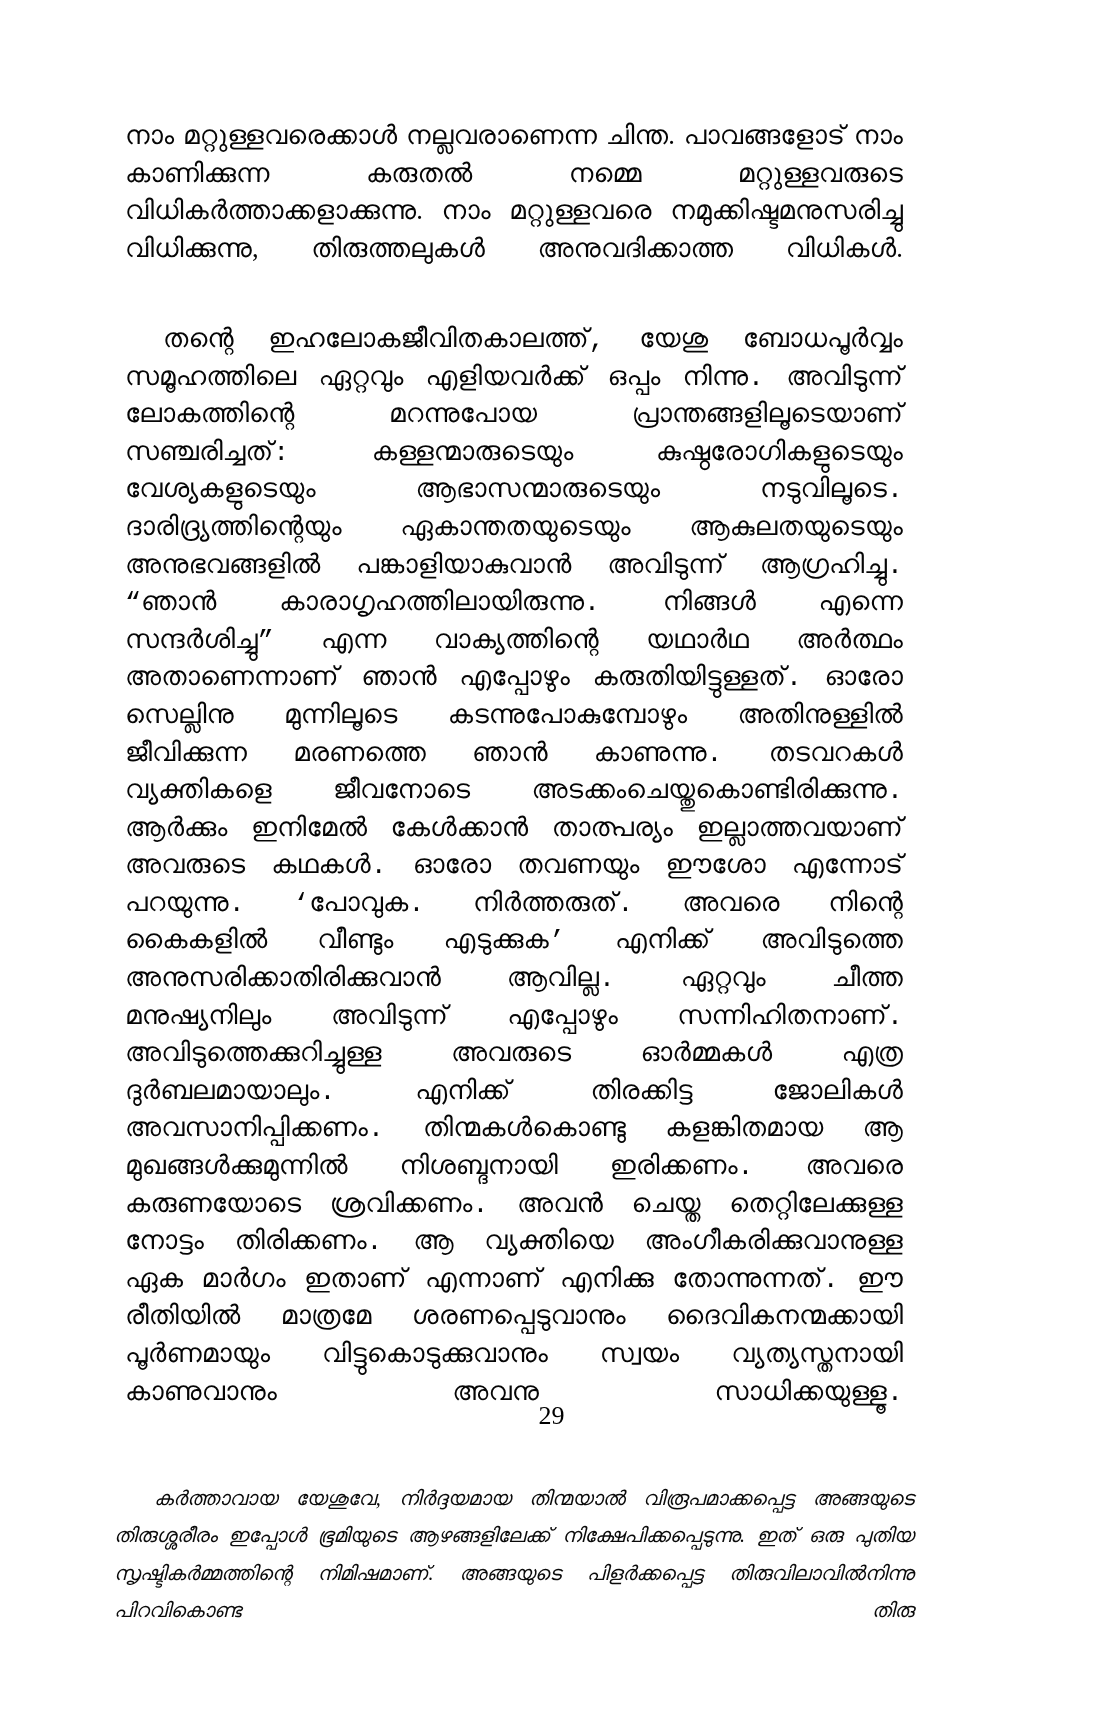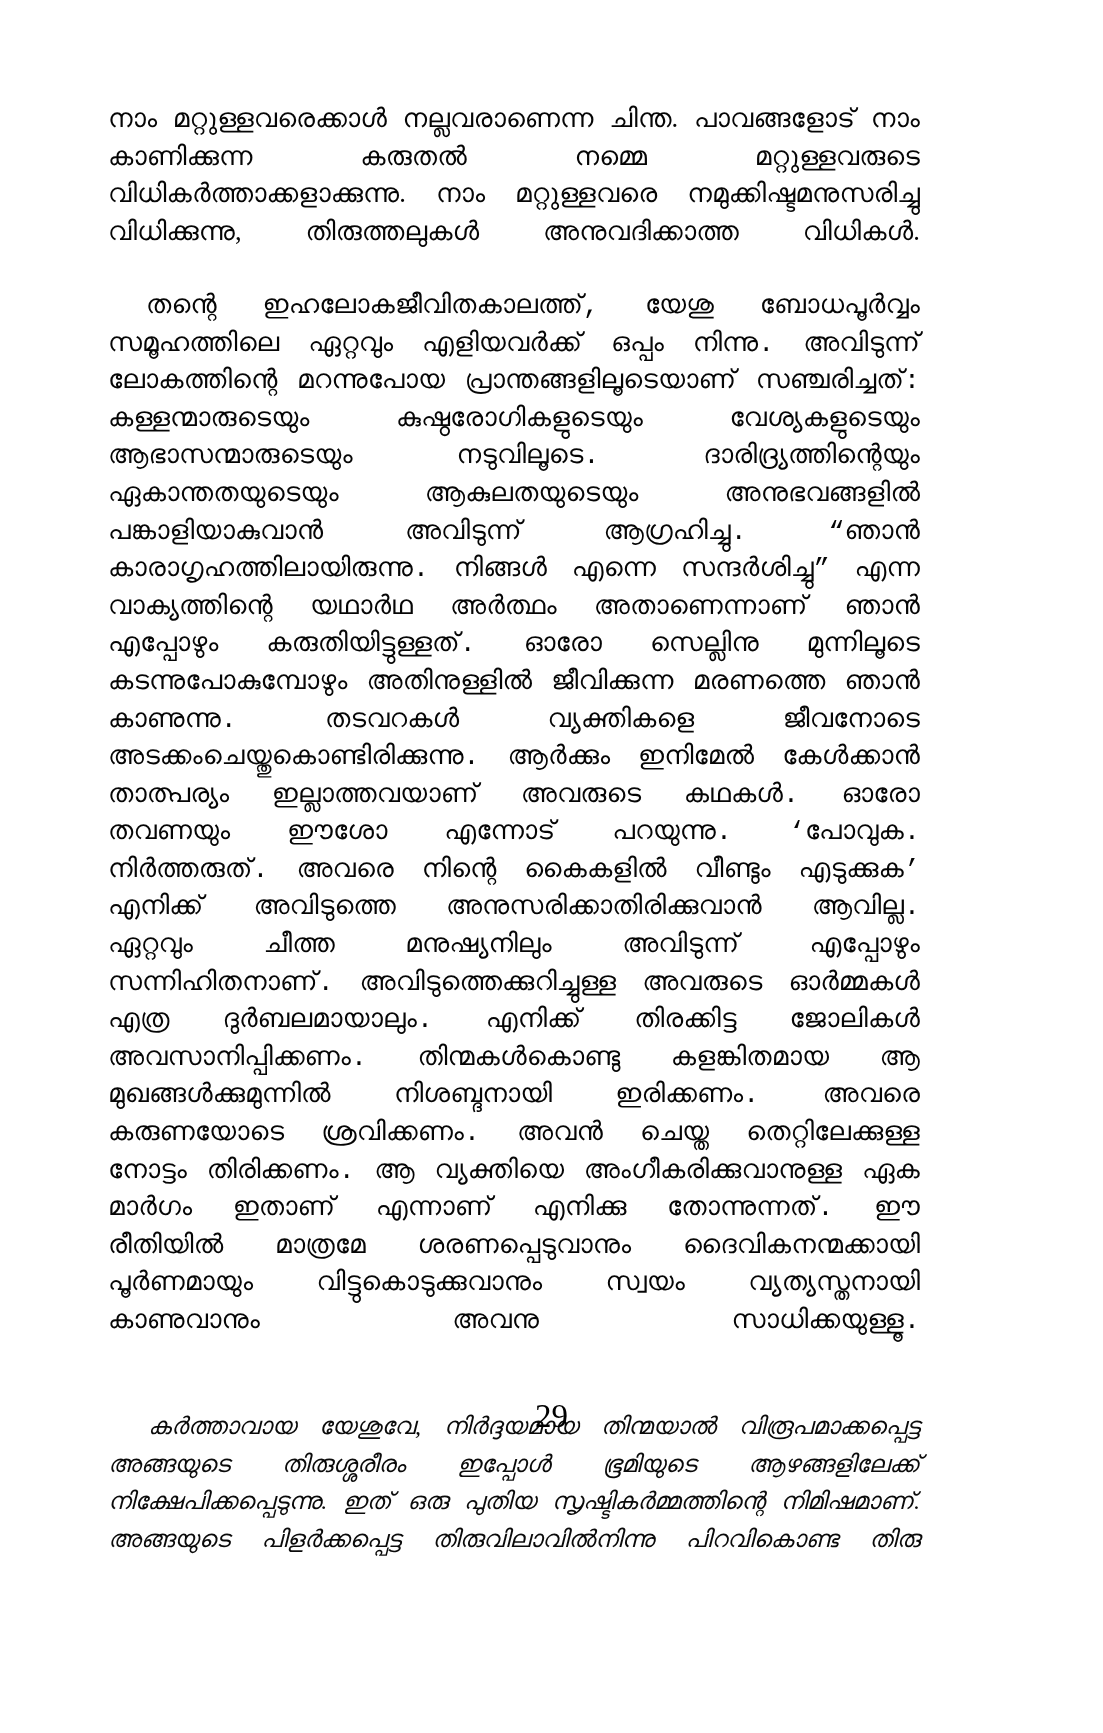--- a/index.html
+++ b/index.html
@@ -23,57 +23,57 @@
     height: 1733px;
     background: #ffffff;
   }
   .content {
     position: absolute;
     left: 108px;
     top: 100px;
     width: 812px;
   }
   p.para {
-    margin: 0;
+    margin: 17px;
     text-align: justify;
     text-justify: inter-word;
     font-size: 26.5px;
     line-height: 37.6px;
     letter-spacing: 0.1px;
     word-spacing: 1px;
     font-weight: 400;
     color: #050505;
   }
   p.para.first {
     text-indent: 0;
   }
   p.para.indent {
     text-indent: 38px;
   }
   .gap-para {
     margin-top: 26px;
     font-family: Liberation Mono, monospace;
   }
   p.italic-para {
-    margin: 0;
+    margin: 6px;
     margin-top: 30px;
     text-align: justify;
-    font-size: 24px;
+    font-size: 20px;
     line-height: 37.5px;
     font-style: italic;
     text-indent: 40px;
     color: #0a0a0a;
   }
   .folio {
     position: absolute;
     left: 0;
     top: 1398px;
     width: 1103px;
     text-align: center;
-    font-size: 33px;
+    font-size: 26px;
     line-height: 36px;
     color: #000000;
     font-family: "Liberation Serif", "DejaVu Serif", serif;
   }
   
   p.para::after, p.italic-para::after {
     content: "";
     display: inline-block;
     width: 100%;
   }

